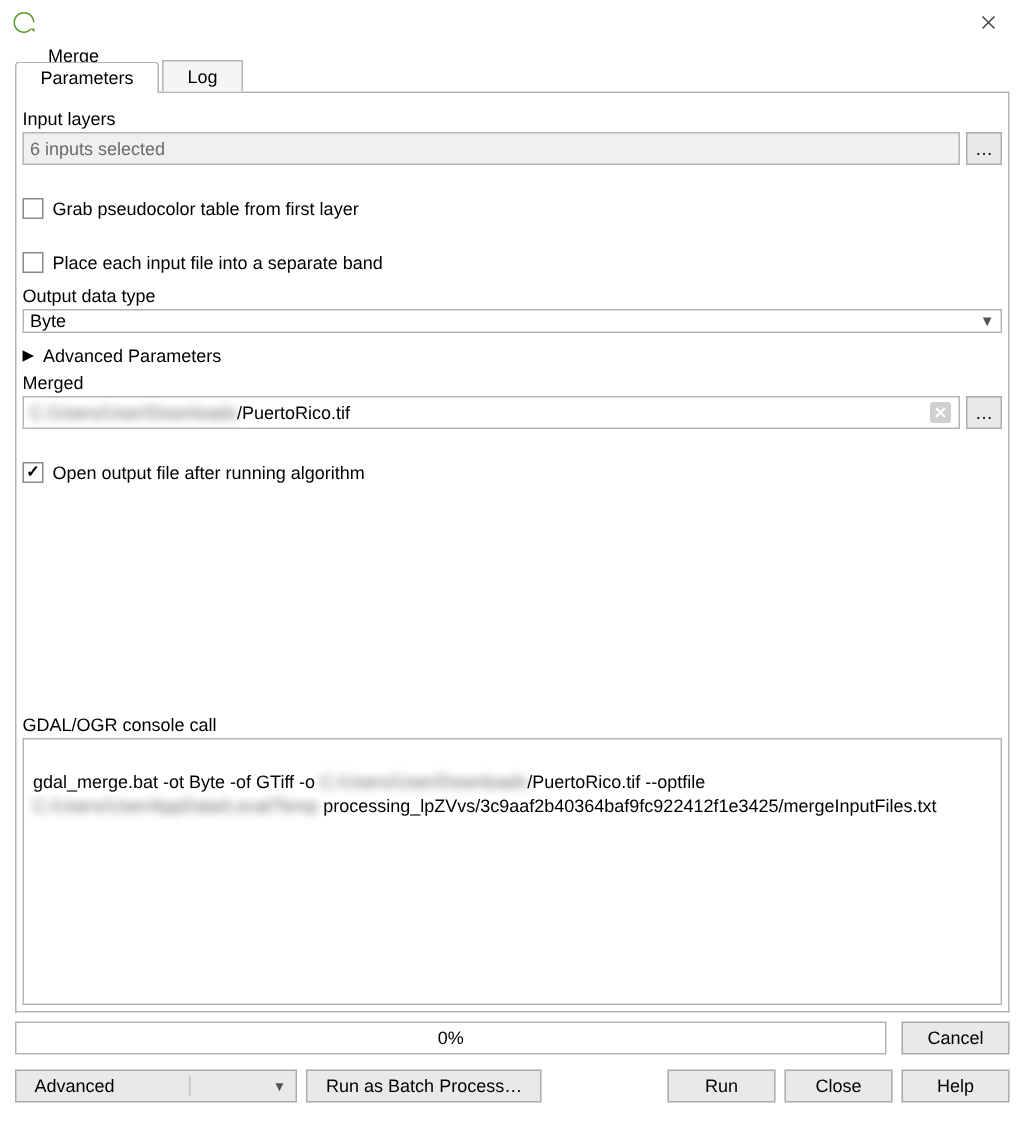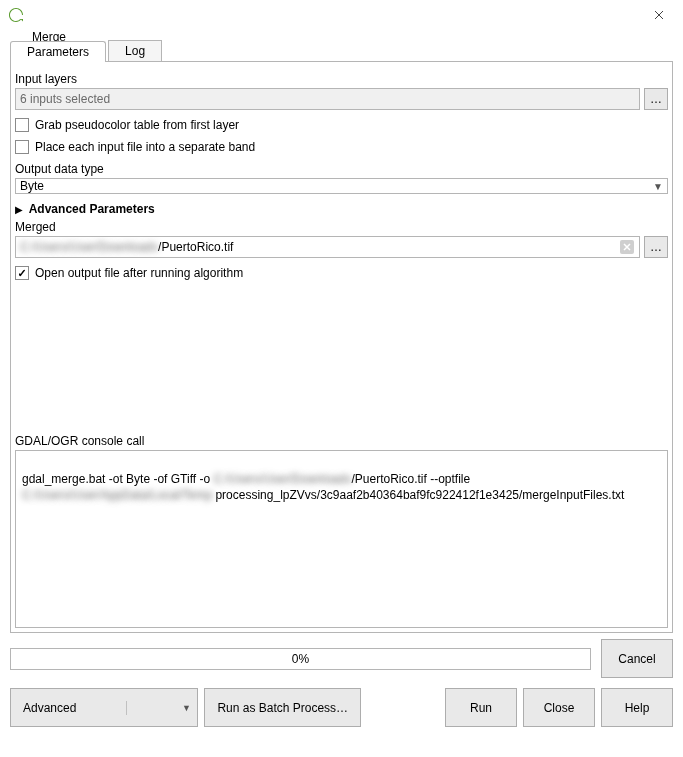--- a/index.html
+++ b/index.html
@@ -29,34 +29,34 @@
   border: 1px solid #b5b5b5; background: #fff; font-size: 12px;
 }
 .text-input.readonly { background: #f0f0f0; color: #6a6a6a; }
 
 .small-btn {
   width: 24px; height: 22px; border: 1px solid #adadad;
   background: #e9e9e9; display: flex; align-items: center; justify-content: center;
   cursor: pointer; font-size: 12px;
 }
 
-.checkbox-row { display: flex; align-items: center; gap: 6px; margin-top: 8px; }
+.checkbox-row { display: flex; align-items: center; gap: 6px; margin-top: 22px; }
 .checkbox-box { width: 14px; height: 14px; border: 1px solid #8a8a8a; background: #fff; display: flex; align-items: center; justify-content: center; font-size: 10px; line-height: 1; }
 .checkbox-box.checked::after { content: "✓"; color: #000; font-size: 11px; font-weight: bold; }
 
 .select {
   width: 100%; height: 16px; padding: 2px 4px;
   border: 1px solid #b5b5b5; background: #fff;
   display: flex; align-items: center; justify-content: space-between;
 }
 .select .caret { color: #555; font-size: 10px; }
 
 .adv-row { display: flex; align-items: center; gap: 6px; margin-top: 8px; margin-bottom: 2px; }
 .adv-row .tri { font-size: 10px; }
-.adv-row .lbl { font-weight: bold; font-size: 12px; }
+.adv-row .lbl { font-weight: normal; font-size: 12px; }
 
 .merged-input { position: relative; }
 .merged-input .clear-x {
   position: absolute; right: 6px; top: 50%; transform: translateY(-50%);
   width: 14px; height: 14px; background: #cfcfcf; border-radius: 2px;
   display: flex; align-items: center; justify-content: center; color: #fff; font-size: 10px;
 }
 .blur-span {
   display:inline-block; color: transparent; text-shadow: 0 0 6px rgba(0,0,0,0.6);
 }
@@ -67,21 +67,21 @@
   word-break: break-all;
 }
 
 .spacer-1 { height: 150px; }
 
 .bottom-area { padding: 6px 10px 10px 10px; }
 
 .progress-row { display: flex; align-items: center; gap: 10px; }
 .progress-bar { flex: 1; height: 22px; border: 1px solid #b5b5b5; background: #fff; display: flex; align-items: center; justify-content: center; font-size: 12px; }
 .btn {
-  height: 39px; min-width: 72px; padding: 0 12px;
+  height: 22px; min-width: 72px; padding: 0 12px;
   border: 1px solid #adadad; background: #e9e9e9;
   display: inline-flex; align-items: center; justify-content: center;
   cursor: pointer; font-size: 12px;
 }
 
 .bottom-buttons-row { display: flex; align-items: center; gap: 6px; margin-top: 10px; }
 .bottom-buttons-row .spacer { flex: 1; }
 .btn.drop { padding-right: 6px; gap: 42px; }
 .btn .caret { margin-left: 8px; font-size: 9px; color: #555; display:inline-flex; align-items:center; justify-content:center; width:10px; }
 .btn.drop .sep { width:1px; height:14px; background:#c0c0c0; margin-left:8px; margin-right:4px; }

